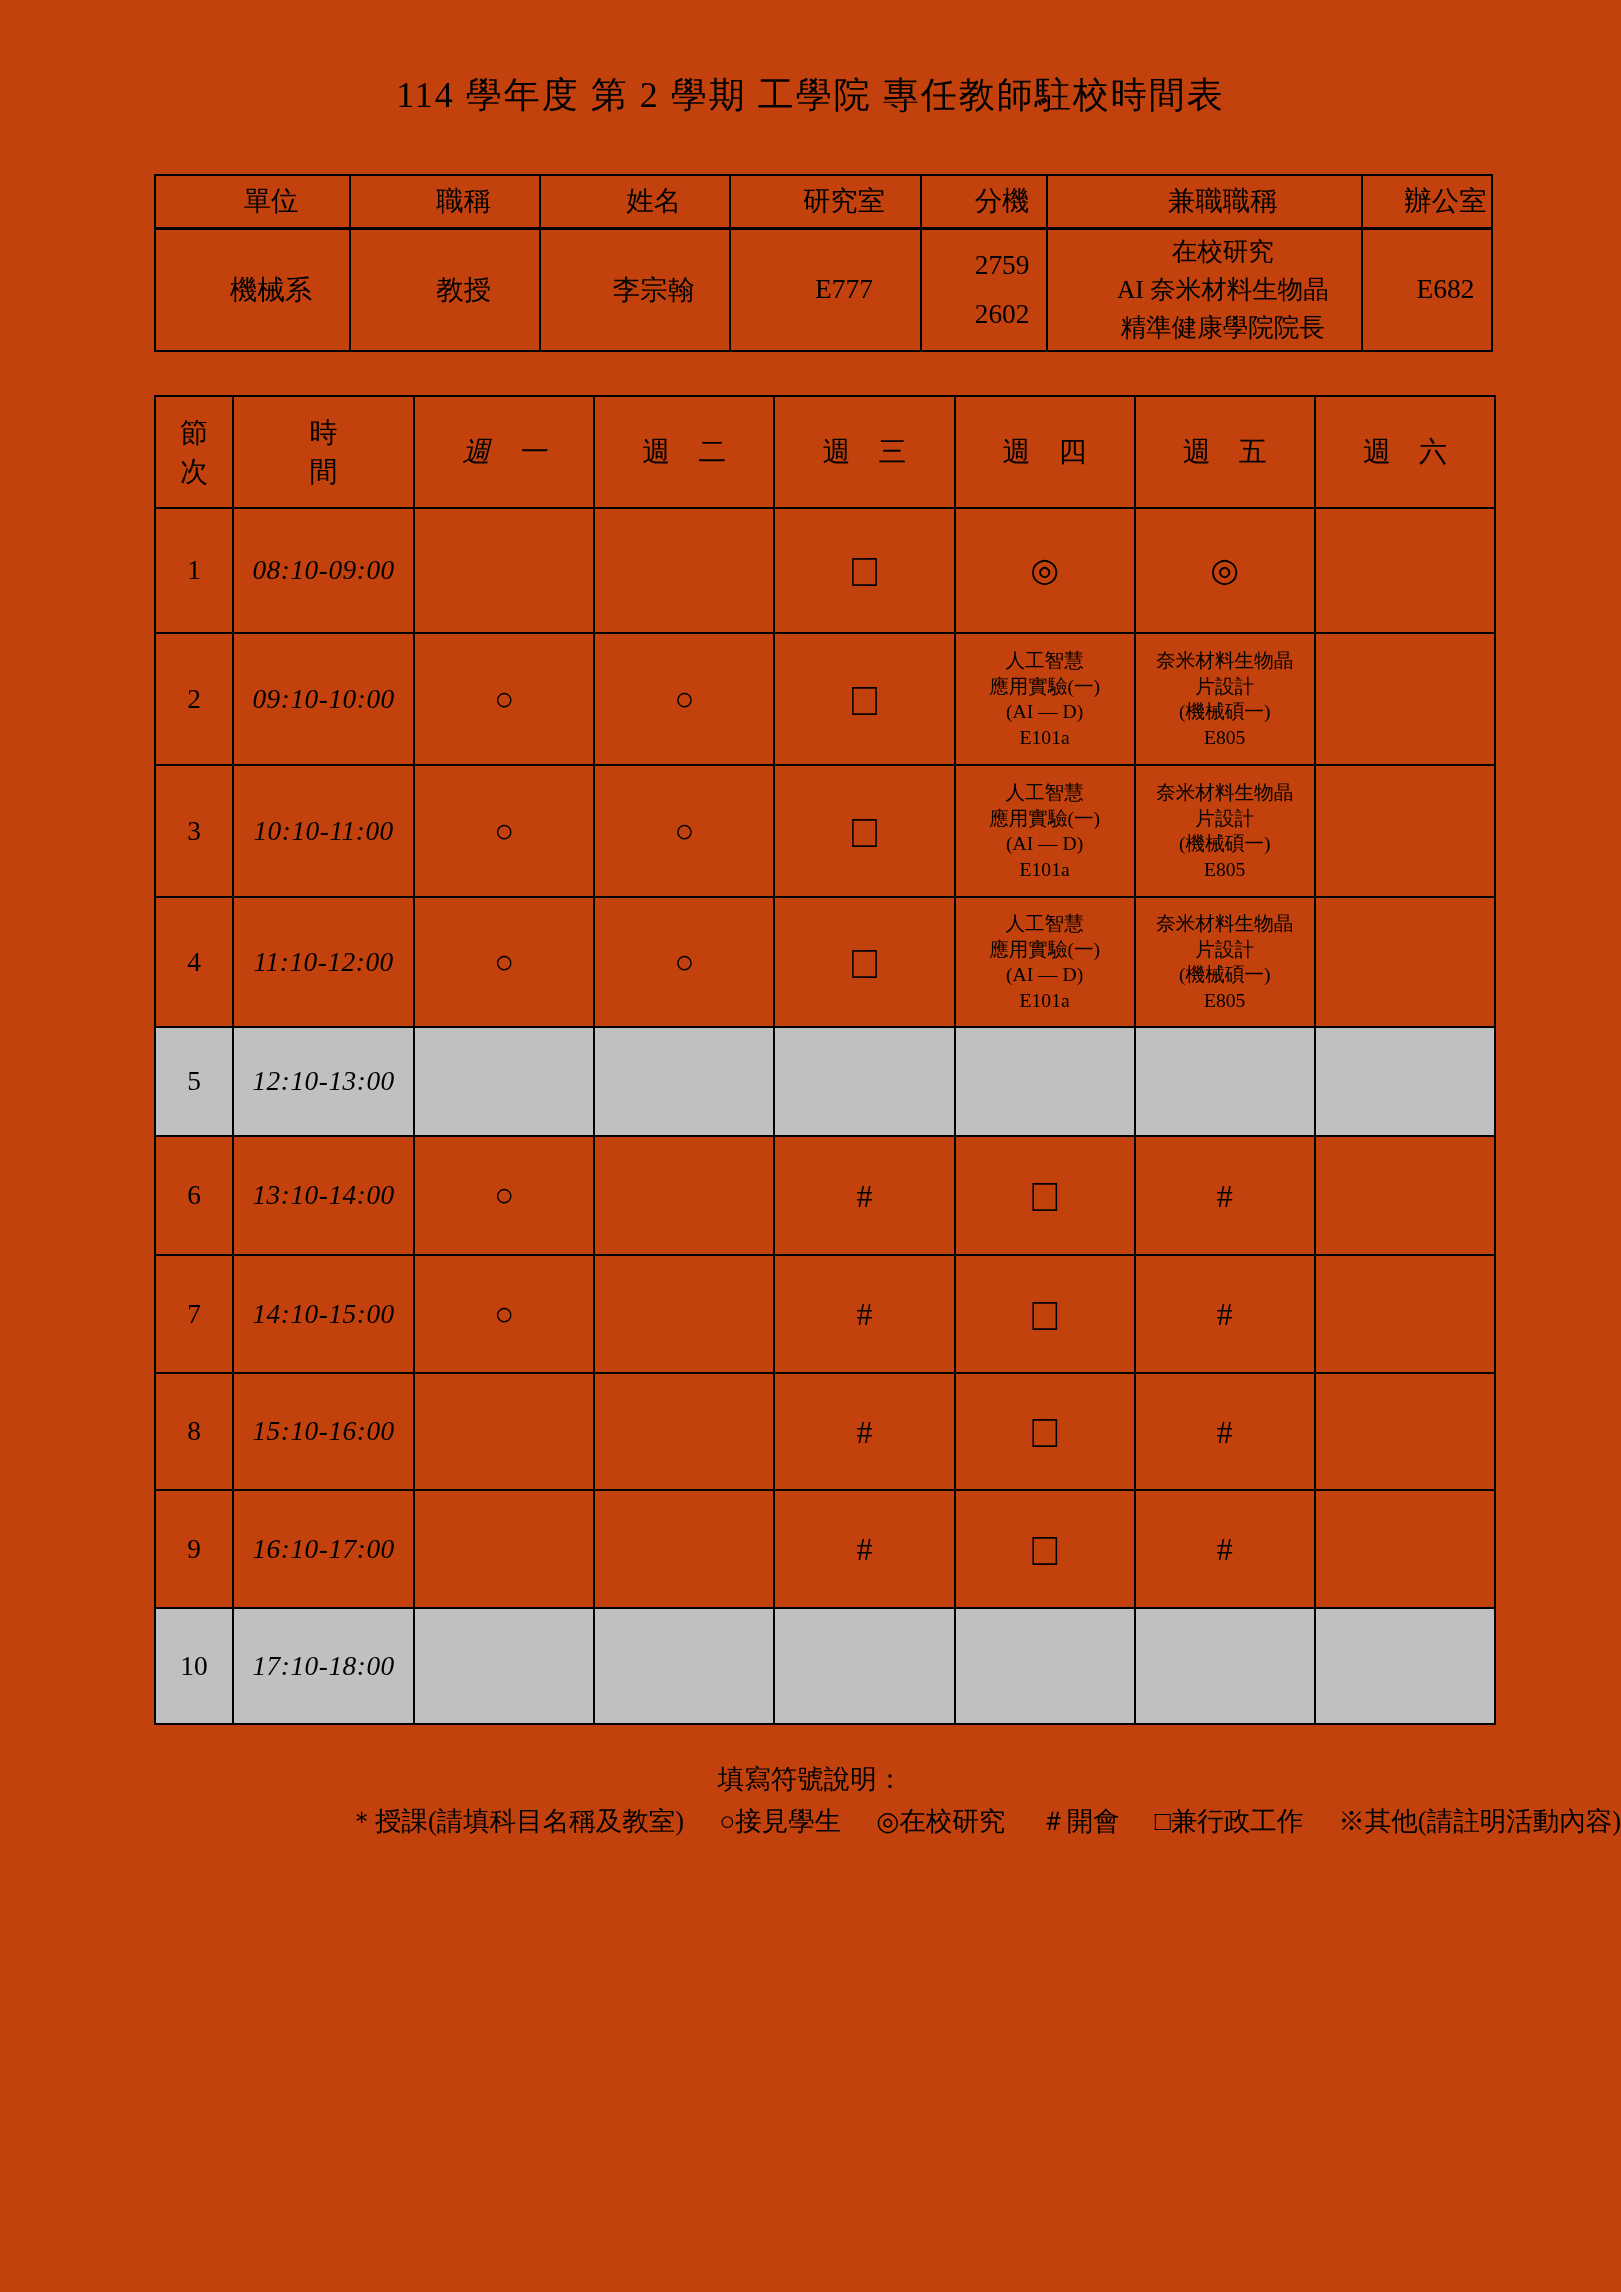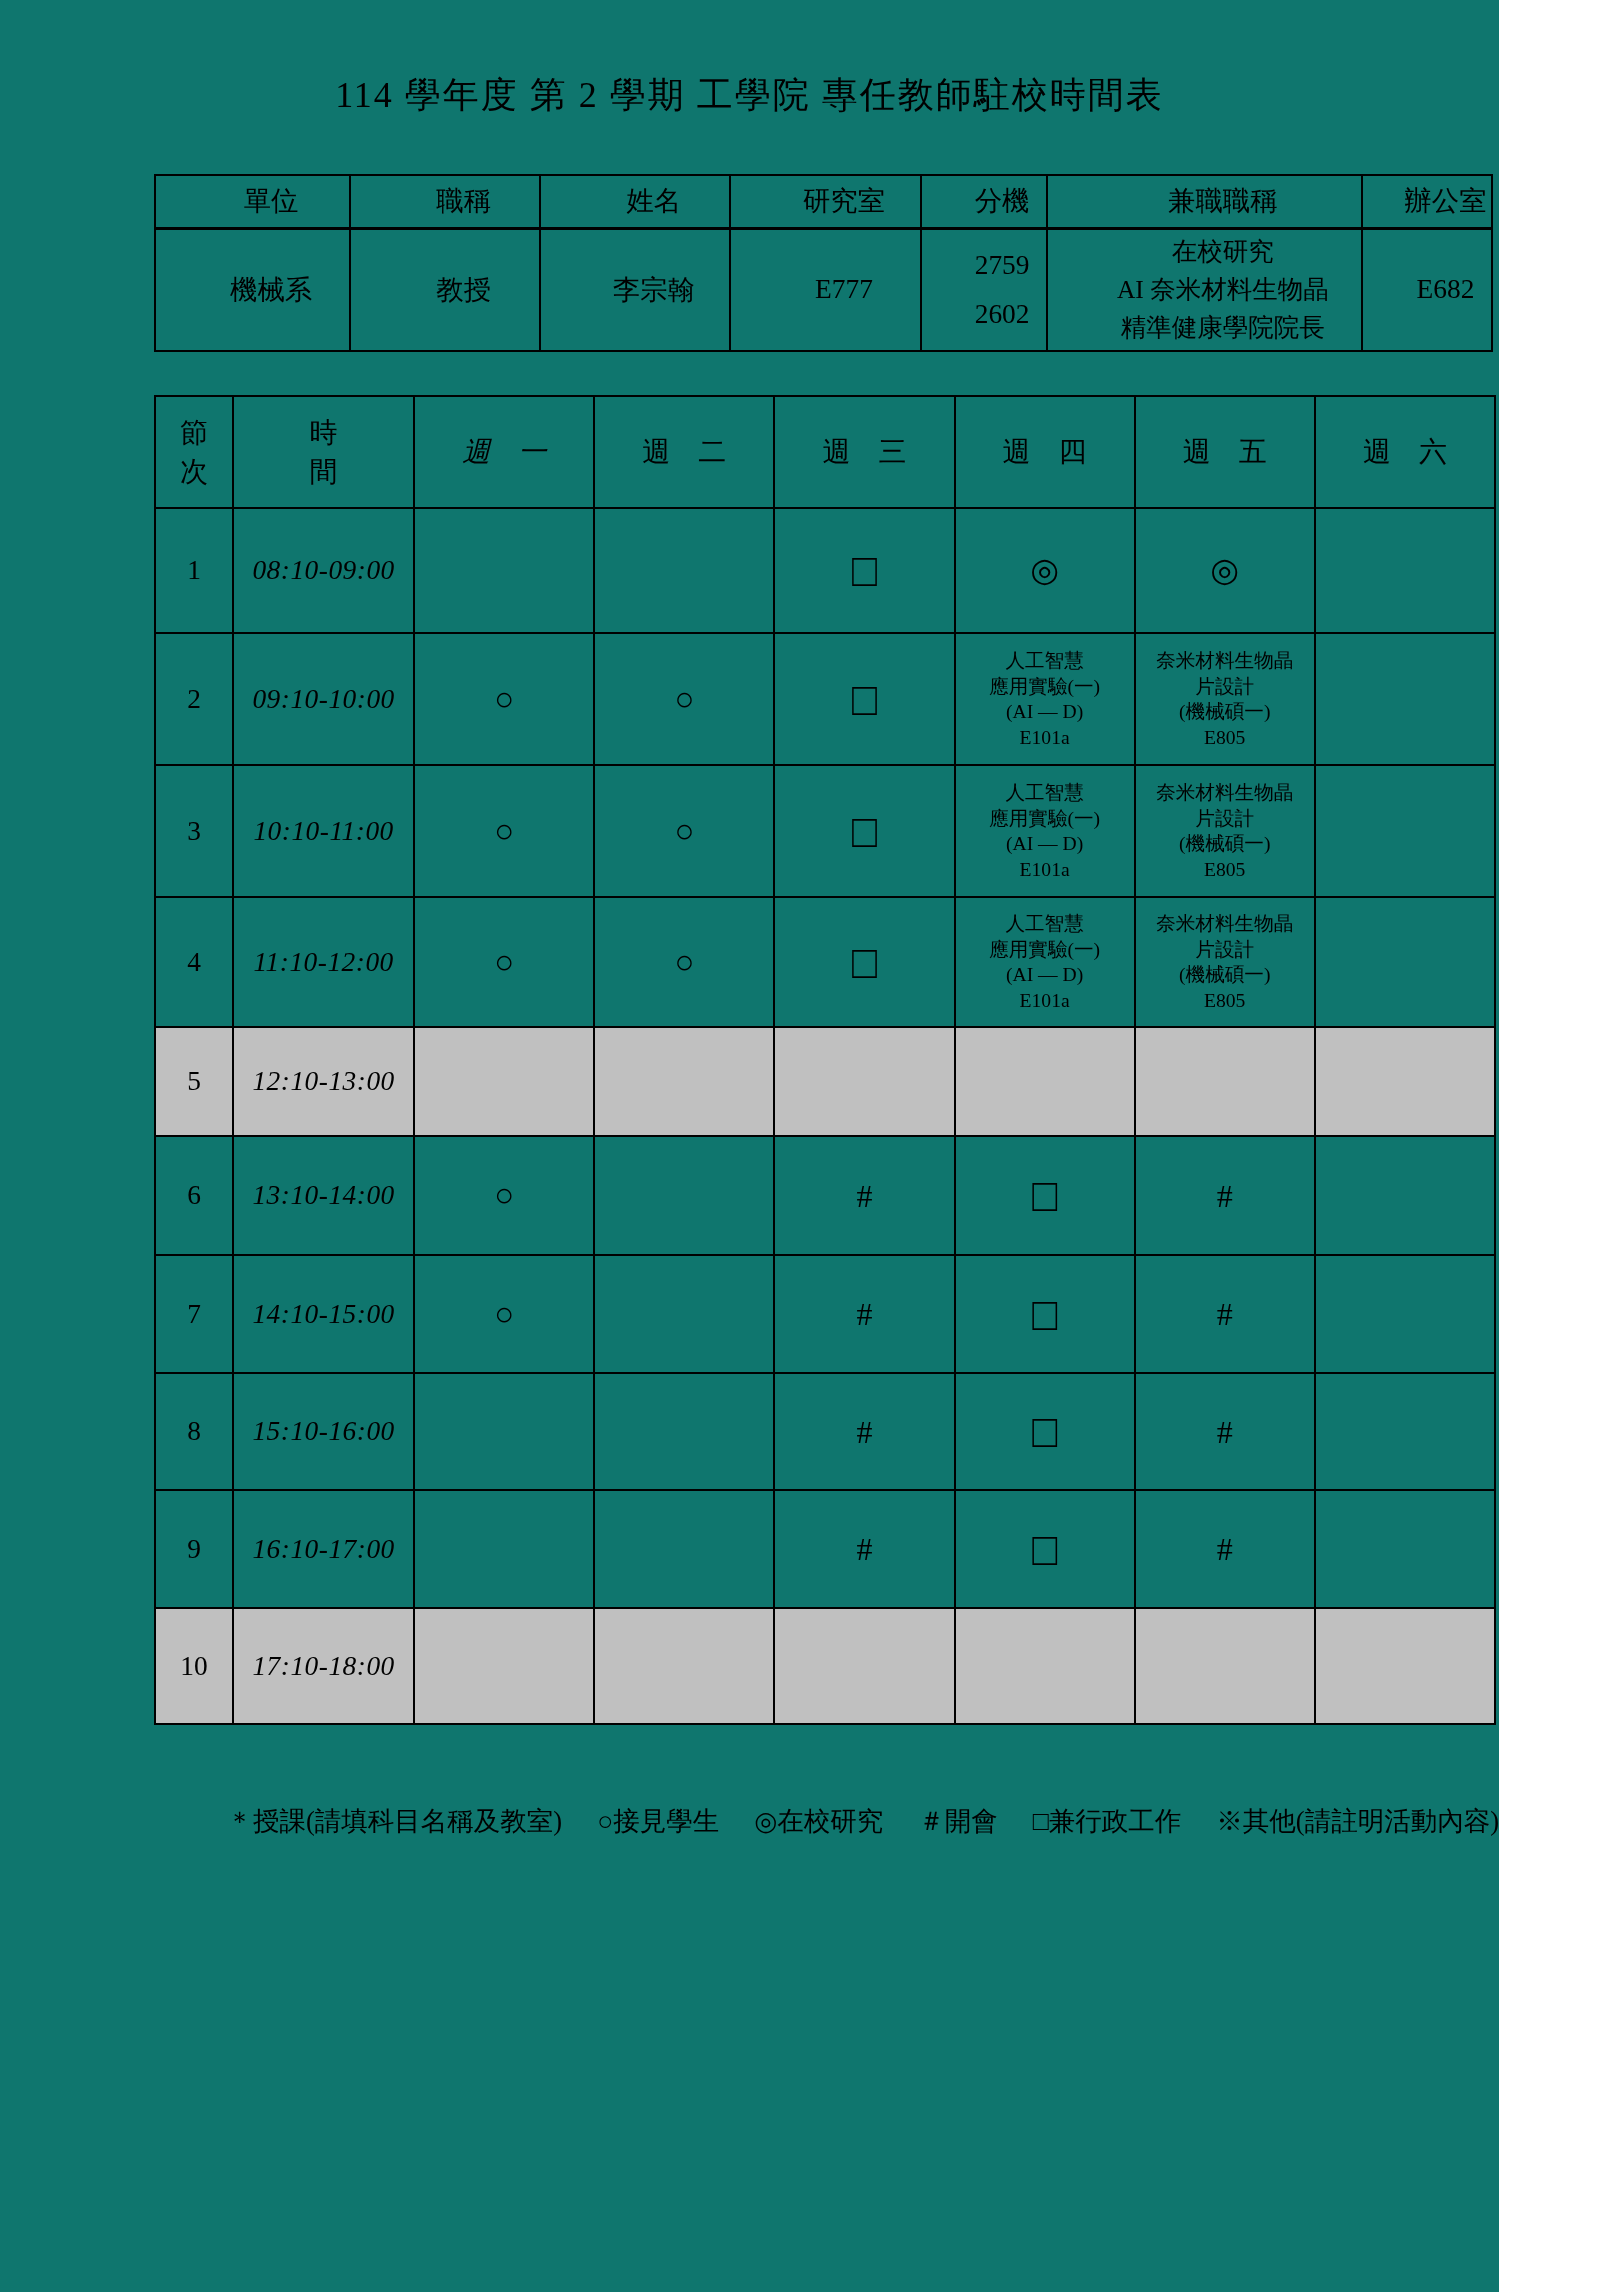--- a/index.html
+++ b/index.html
@@ -1,18 +1,18 @@
 <!DOCTYPE html>
 <html><head>
 <meta charset="utf-8">
 <style>
   * { margin:0; padding:0; box-sizing:border-box; }
   html,body { background:#ffffff; }
   .page {
-    position:relative; width:1499px; height:2293px; background:#0f766e;
+    position:relative; width:1621px; height:2293px; background:#c2410c;
     font-family:"Liberation Serif","DejaVu Serif",serif; color:#000;
   }
   .doc-title {
     position:absolute; top:71px; left:0; width:100%;
     text-align:center; font-size:36px; letter-spacing:2px;
   }
   table { border-collapse:collapse; table-layout:fixed; }
 
   
   .info-table {
@@ -270,20 +270,21 @@
         <td class="day-first"></td>
         <td></td>
         <td></td>
         <td></td>
         <td></td>
         <td></td>
       </tr>
     </tbody>
   </table>
 
+  <div class="legend-title">填寫符號說明：</div>
   <div class="legend-items">
     <span>＊授課(請填科目名稱及教室)</span>
     <span>○接見學生</span>
     <span>◎在校研究</span>
     <span>＃開會</span>
     <span>□兼行政工作</span>
     <span>※其他(請註明活動內容)</span>
   </div>
 
 </div>

